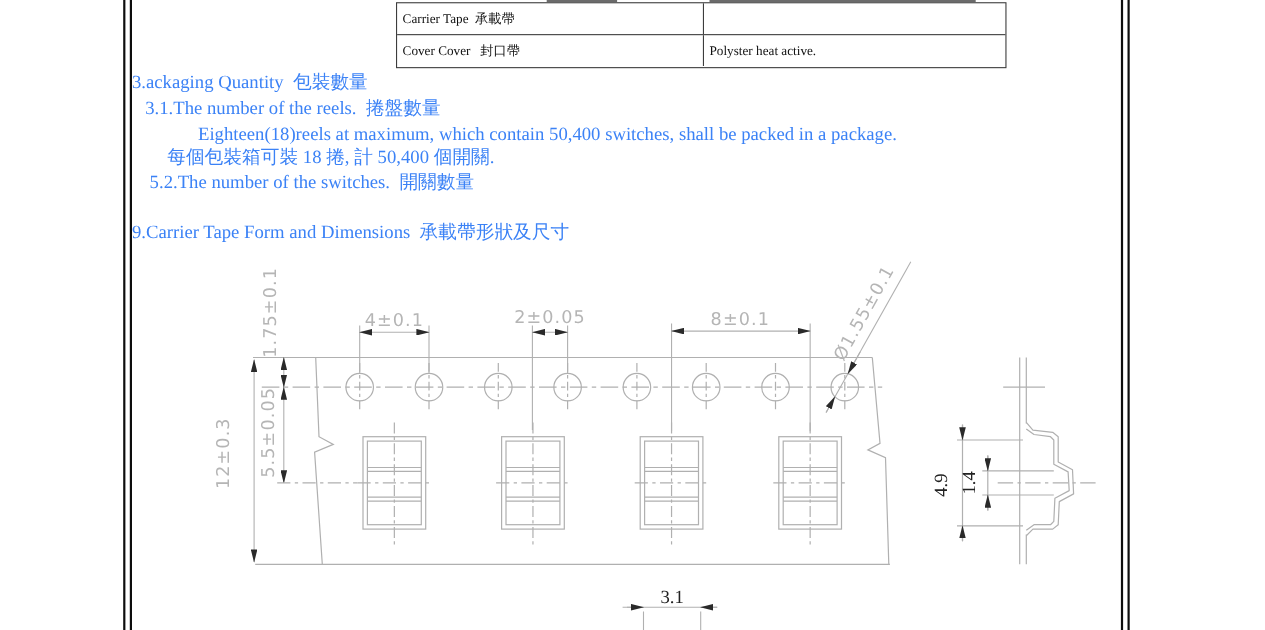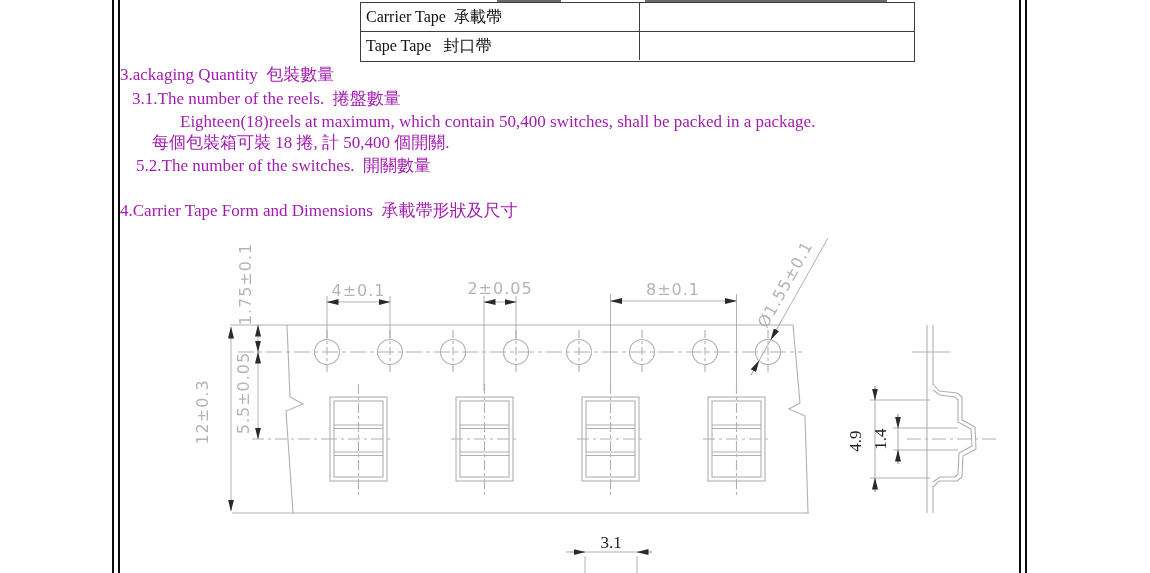--- a/index.html
+++ b/index.html
@@ -1,25 +1,25 @@
 <!DOCTYPE html>
 <html><head>
 <meta charset="utf-8">
 <style>
   html,body{margin:0;padding:0;background:#ffffff;}
   .page{position:relative;width:1150px;height:573px;background:#fff;overflow:hidden;
         font-family:"Liberation Serif","DejaVu Serif",serif;color:#111;}
   .vrule{position:absolute;top:0;width:2px;height:573px;background:#0d0d0d;}
-  .textline{position:absolute;font-size:17px;line-height:1.25;white-space:pre;color:#a21caf;}
+  .textline{position:absolute;font-size:17px;line-height:1.25;white-space:pre;color:#3b82f6;}
   .spec-table{position:absolute;left:360px;top:2px;width:555px;height:60px;
               border:1.6px solid #3d3d3d;box-sizing:border-box;background:#fff;}
   .spec-row{display:flex;height:28.4px;box-sizing:border-box;}
   .spec-row + .spec-row{border-top:1.6px solid #3d3d3d;}
   .spec-cell{display:flex;align-items:center;box-sizing:border-box;
-             font-size:16px;white-space:pre;padding-left:5px;overflow:hidden;}
+             font-size:12px;white-space:pre;padding-left:5px;overflow:hidden;}
   .spec-cell.label{width:279px;border-right:1.6px solid #3d3d3d;}
   .spec-cell.value{flex:1;}
   .remnant{position:absolute;top:0;height:2px;background:#3a3a3a;opacity:.75;}
   svg text{user-select:none;}
   .cadtxt{font-family:"DejaVu Sans","Liberation Sans",sans-serif;font-size:16px;
           fill:#b5b5b5;letter-spacing:1px;}
   .darktxt{font-family:"Liberation Serif","DejaVu Serif",serif;font-size:17px;fill:#222;}
 </style>
 </head>
 <body>
@@ -32,30 +32,31 @@
   <div class="vrule" style="left:1025px"></div>
 
   <div class="remnant" style="left:497px;width:64px"></div>
   <div class="remnant" style="left:645px;width:242px"></div>
 
   <div class="spec-table">
     <div class="spec-row">
       <div class="spec-cell label">Carrier Tape  承載帶</div>
     </div>
     <div class="spec-row">
-      <div class="spec-cell label">Tape Tape   封口帶</div>
+      <div class="spec-cell label">Cover Cover   封口帶</div>
+      <div class="spec-cell value">Polyster heat active.</div>
     </div>
   </div>
 
   <div class="textline" style="left:120px;top:64px">3.ackaging Quantity  包裝數量</div>
   <div class="textline" style="left:132px;top:88px">3.1.The number of the reels.  捲盤數量</div>
   <div class="textline" style="left:180px;top:111px">Eighteen(18)reels at maximum, which contain 50,400 switches, shall be packed in a package.</div>
   <div class="textline" style="left:152px;top:132px">每個包裝箱可裝 18 捲, 計 50,400 個開關.</div>
   <div class="textline" style="left:136px;top:155px">5.2.The number of the switches.  開關數量</div>
-  <div class="textline" style="left:120px;top:200px">4.Carrier Tape Form and Dimensions  承載帶形狀及尺寸</div>
+  <div class="textline" style="left:120px;top:200px">9.Carrier Tape Form and Dimensions  承載帶形狀及尺寸</div>
 
   <svg width="1150" height="573" style="position:absolute;left:0;top:0">
     <defs>
       <marker id="arw" viewBox="0 0 12 6" refX="11.5" refY="3" markerWidth="12" markerHeight="6" markerUnits="userSpaceOnUse" orient="auto-start-reverse">
         <path d="M0,0 L12,3 L0,6 Z" fill="#2a2a2a"></path>
       </marker>
       <g id="hole">
         <circle cx="327" cy="352" r="12.5" fill="none"></circle>
         <path d="M327,330 V374" stroke-dasharray="8 3 3 3"></path>
       </g>

